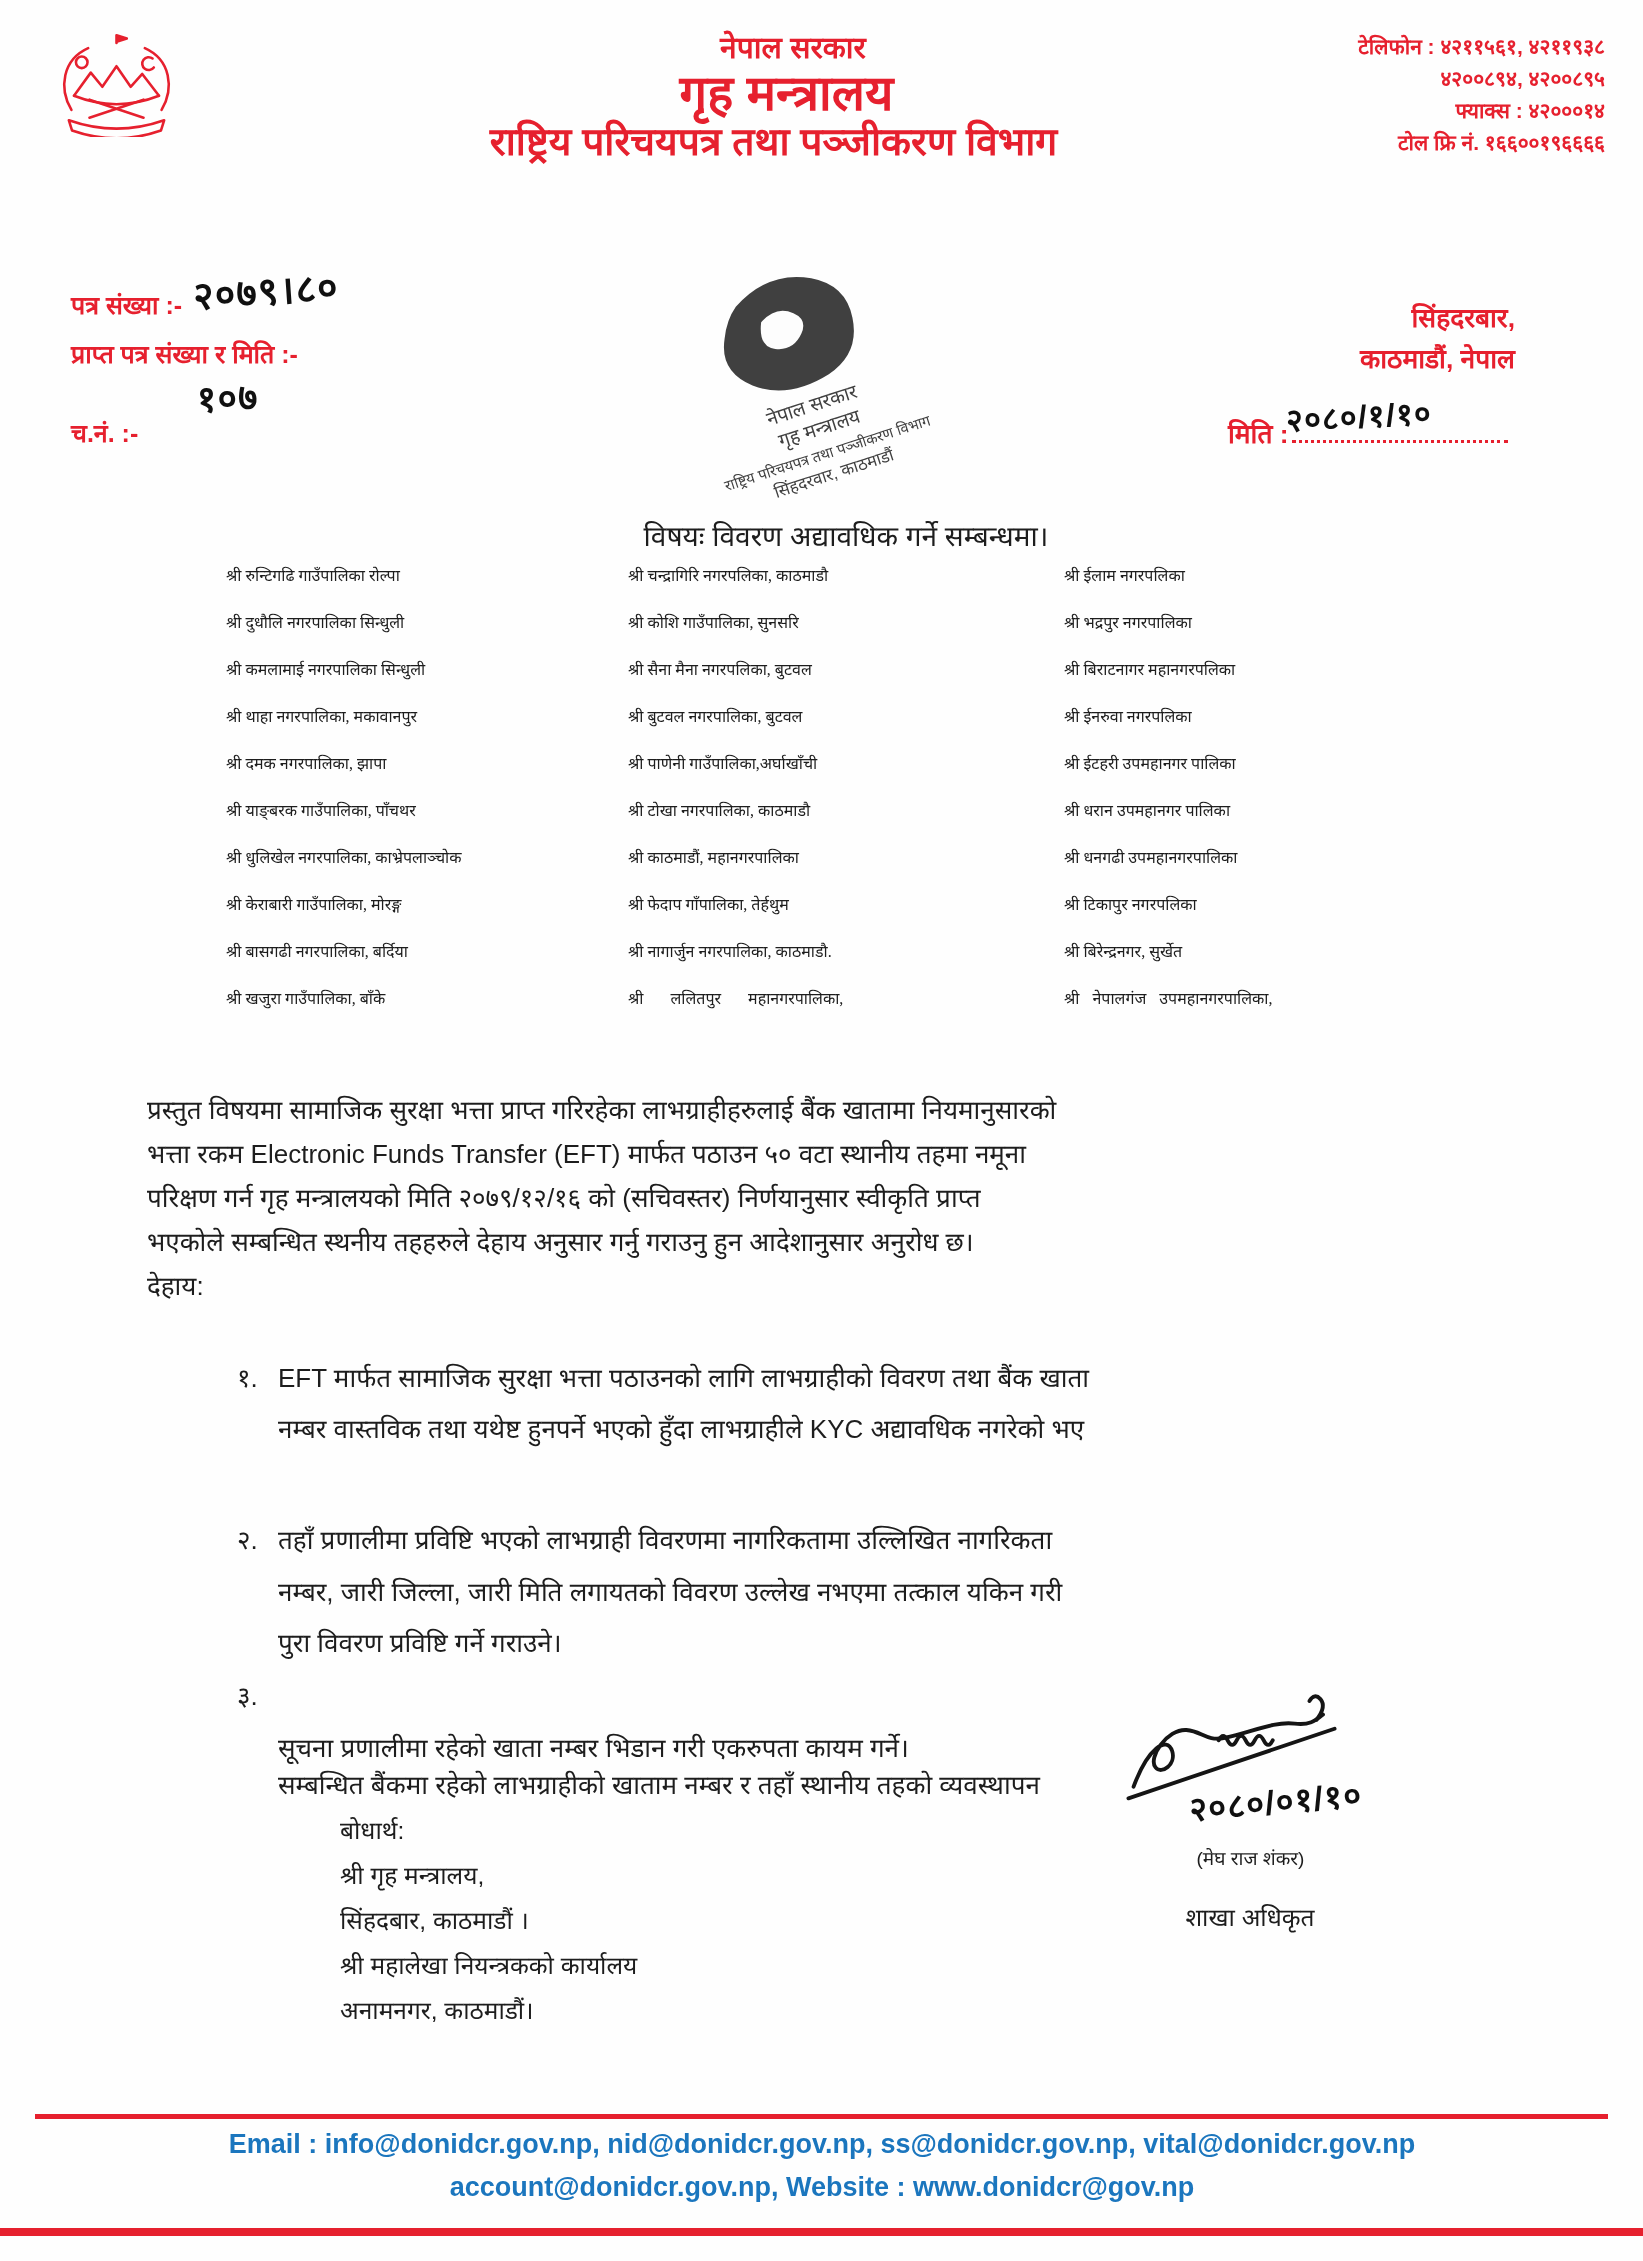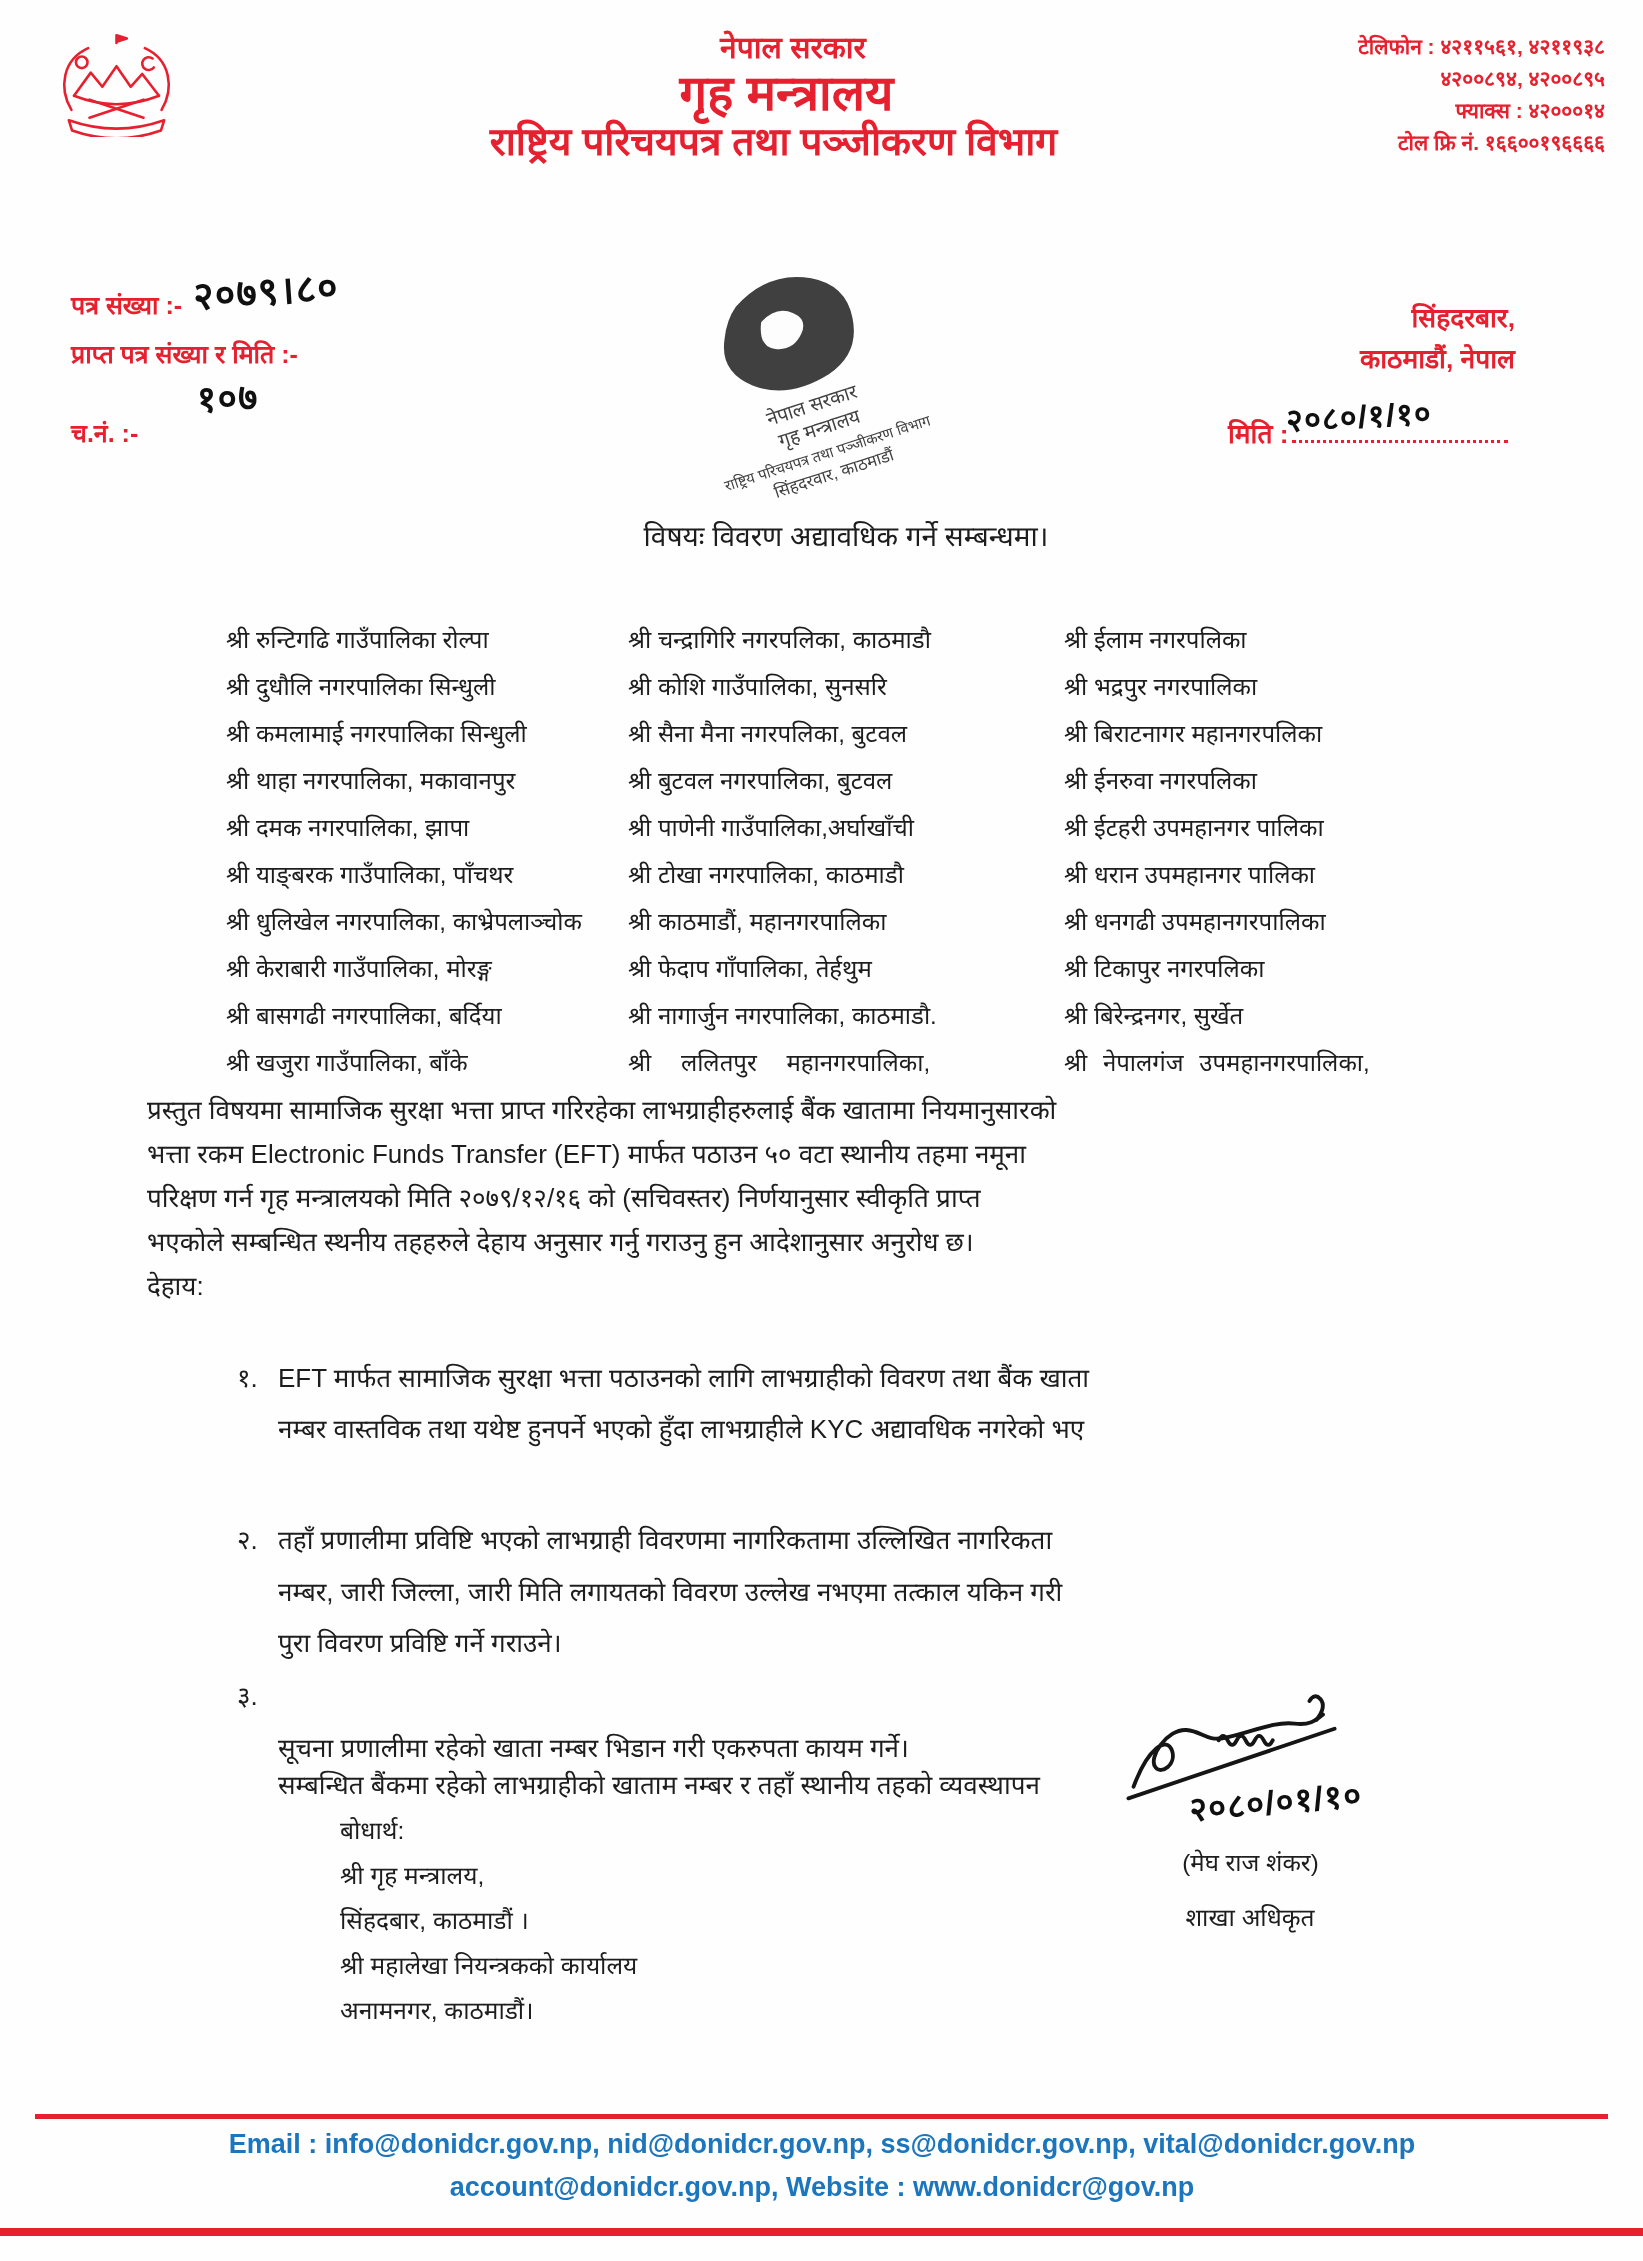--- a/index.html
+++ b/index.html
@@ -21,35 +21,35 @@
   .hdr3{top:113px;font-size:39px;}
   .contact{top:31px;left:1147px;width:458px;text-align:right;font-size:21px;line-height:32px;}
   
   .ref{font-size:25px;}
   
   .loc{top:298px;left:1212px;width:303px;text-align:right;font-size:26.4px;line-height:41px;}
   .dotline{display:inline-block;width:216px;border-bottom:3.2px dotted #e6202e;height:26px;vertical-align:baseline;}
   
   .subject{top:516px;font-size:28px;padding-left:48px;}
   
-  .rcol{top:622px;font-size:24px;}
+  .rcol{top:564px;font-size:16px;font-family:Liberation Serif, serif;}
   .rrow{height:47px;white-space:nowrap;}
   .ws-wide{word-spacing:23px;}
   .ws-mid{word-spacing:9px;}
   
   .para{left:147px;top:1091px;width:1367px;font-size:26px;}
   .pline{height:44px;white-space:nowrap;}
   
   .lnum,.lline{font-size:26px;white-space:nowrap;}
   
   .cc{left:340px;top:1813px;font-size:24.5px;}
   .ccline{height:45px;white-space:nowrap;}
   
   .sig-date{left:1189px;top:1778px;font-size:34px;transform:rotate(-5deg);}
-  .sig-name{left:1128px;top:1845px;width:245px;text-align:center;font-size:24px;}
+  .sig-name{left:1128px;top:1845px;width:245px;text-align:center;font-size:19px;}
   .sig-title{left:1160px;top:1900px;width:180px;text-align:center;font-size:24.5px;}
   
   .rule-top{left:35px;top:2114px;width:1573px;height:4.5px;background:#e6202e;}
   .rule-bottom{left:0;top:2228px;width:1644px;height:8.4px;background:#e6202e;}
   .mail{font-weight:bold;color:#1b76be;font-size:27px;}
   .mail1{top:2129px;}
   .mail2{top:2172px;}
   .stamp-svg{left:664px;top:251px;}
   .emblem-svg{left:52px;top:34px;}
   .sig-svg{left:1122px;top:1690px;}

